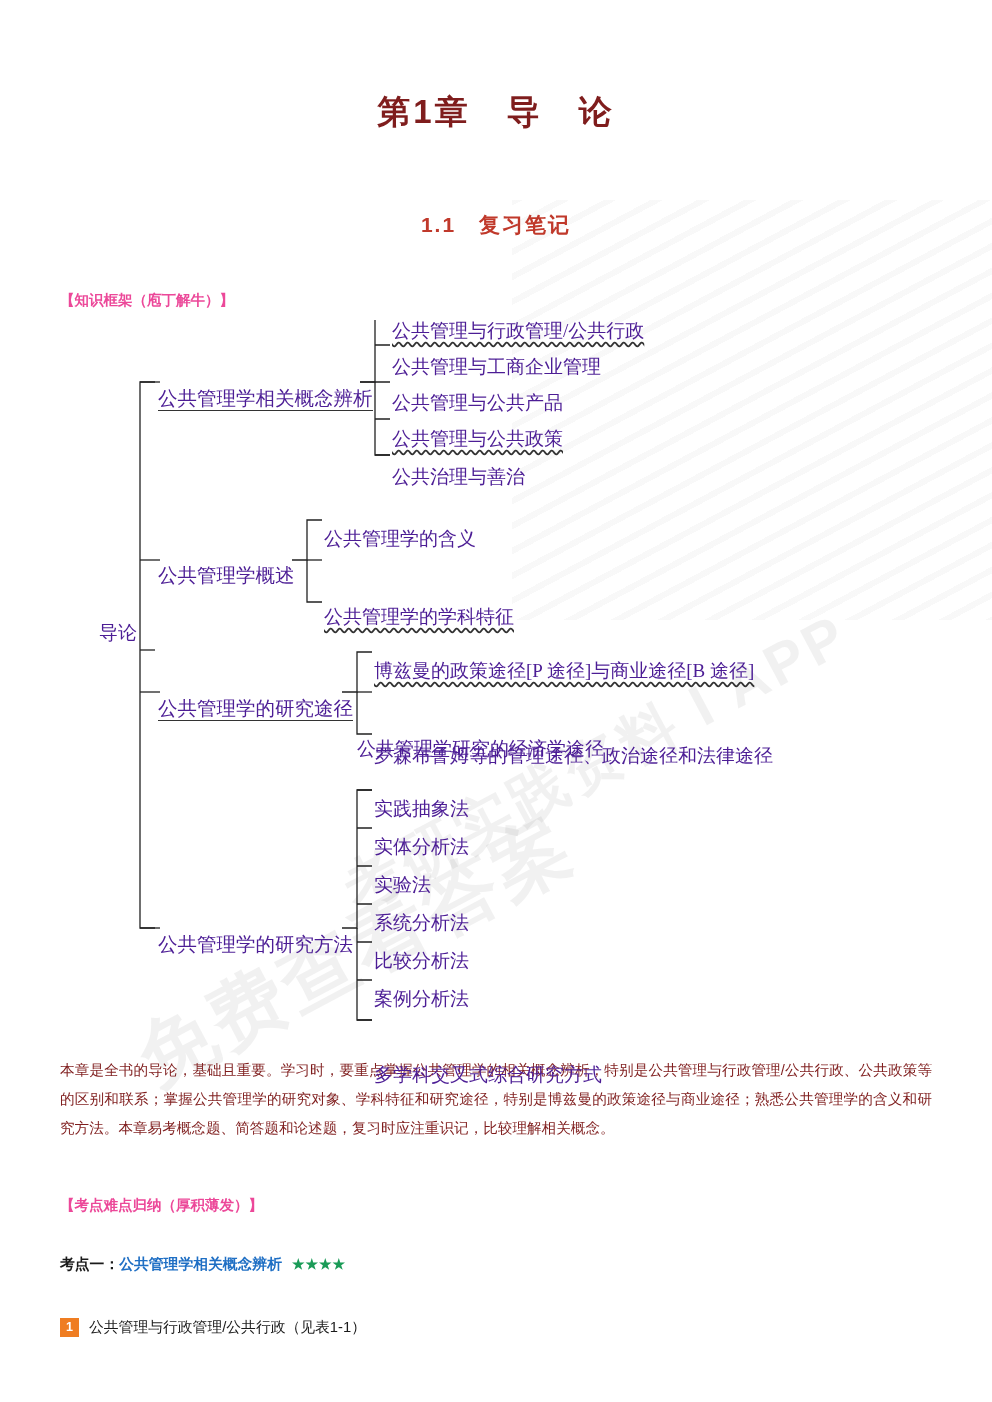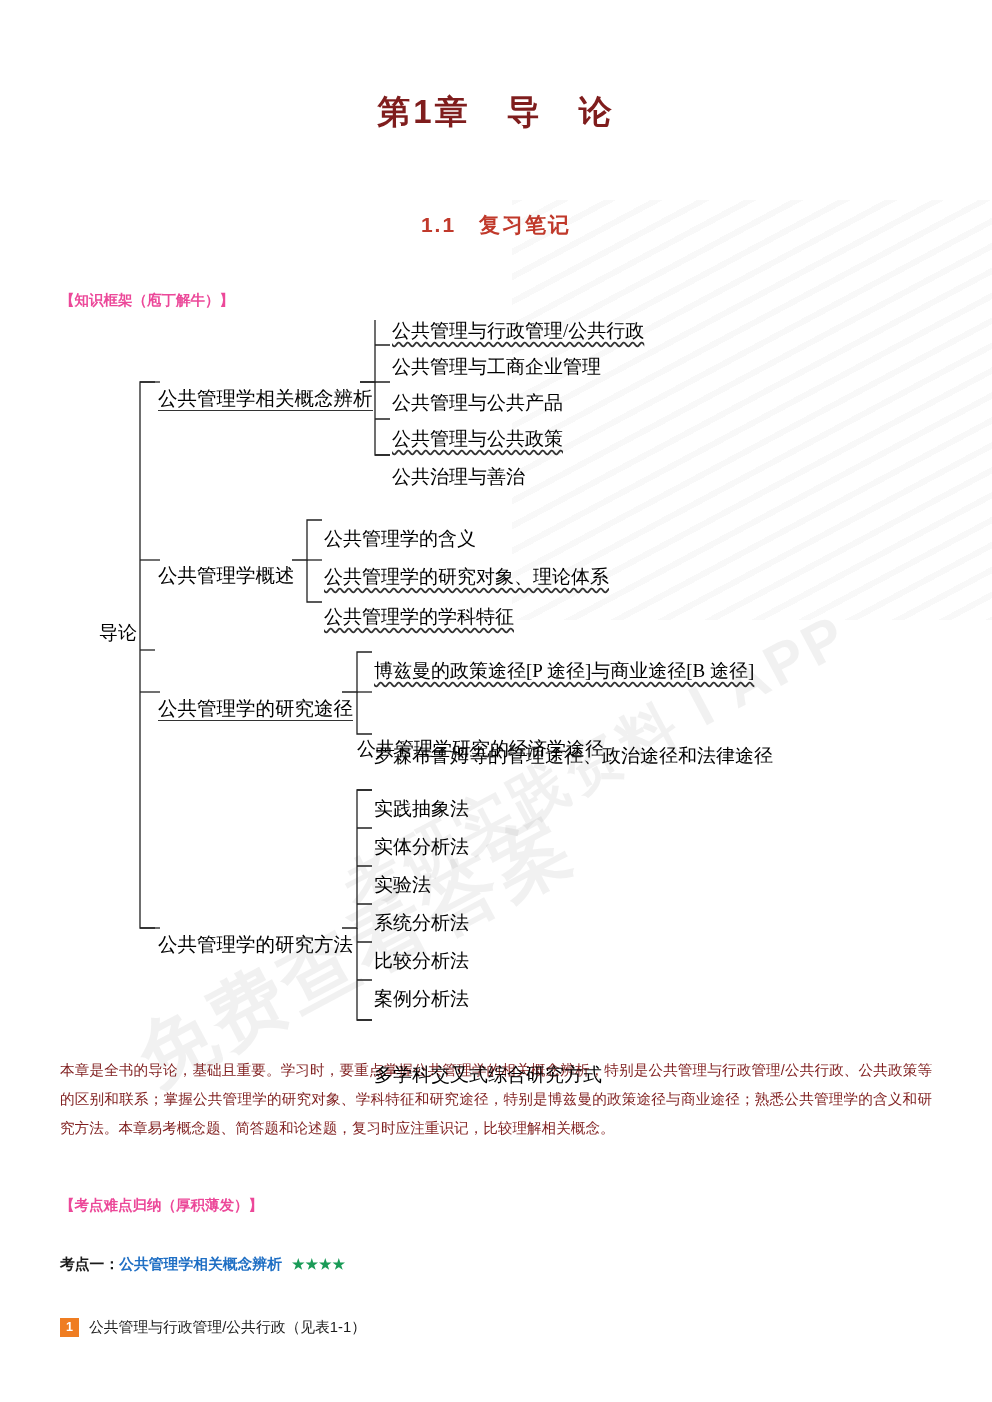--- a/index.html
+++ b/index.html
@@ -93,21 +93,21 @@
   .diagram svg {
     position: absolute;
     left: 0; top: 0;
     width: 100%;
     height: 100%;
   }
   .node {
     position: absolute;
     font-family: "Liberation Serif", serif;
     font-size: 19px;
-    color: #000000;
+    color: #4c1d95;
     white-space: nowrap;
     line-height: 1.15;
   }
   .node.root {
     font-size: 19px;
     line-height: 1.35;
     text-align: center;
   }
   .node.lvl2 { font-size: 19.5px; }
   .node.lvl3 { font-size: 19px; }
@@ -216,21 +216,20 @@
     <div class="node lvl3 wavy" style="left:332px; top:0px;">公共管理与行政管理/公共行政</div>
     <div class="node lvl3" style="left:332px; top:36px;">公共管理与工商企业管理</div>
     <div class="node lvl3" style="left:332px; top:72px;">公共管理与公共产品</div>
     <div class="node lvl3 wavy" style="left:332px; top:108px;">公共管理与公共政策</div>
     <div class="node lvl3" style="left:332px; top:146px;">公共治理与善治</div>
 
     <div class="node lvl2" style="left:98px; top:245px;">
       <span>公共管理学概述</span>
     </div>
     <div class="node lvl3" style="left:264px; top:208px;">公共管理学的含义</div>
-    <div class="node lvl3 wavy" style="left:264px; top:246px;">公共管理学的研究对象、理论体系</div>
     <div class="node lvl3 wavy" style="left:264px; top:286px;">公共管理学的学科特征</div>
 
     <div class="node lvl2" style="left:98px; top:378px;">
       <span class="uline">公共管理学的研究途径</span>
     </div>
     <div class="node lvl3 wavy" style="left:314px; top:340px;">博兹曼的政策途径[P 途径]与商业途径[B 途径]</div>
     <div class="node lvl3" style="left:314px; top:378px;margin-top:47px;">罗森布鲁姆等的管理途径、政治途径和法律途径</div>
     <div class="node lvl3" style="left:297px; top:418px;">公共管理学研究的经济学途径</div>
 
     <div class="node lvl2" style="left:98px; top:614px;">

